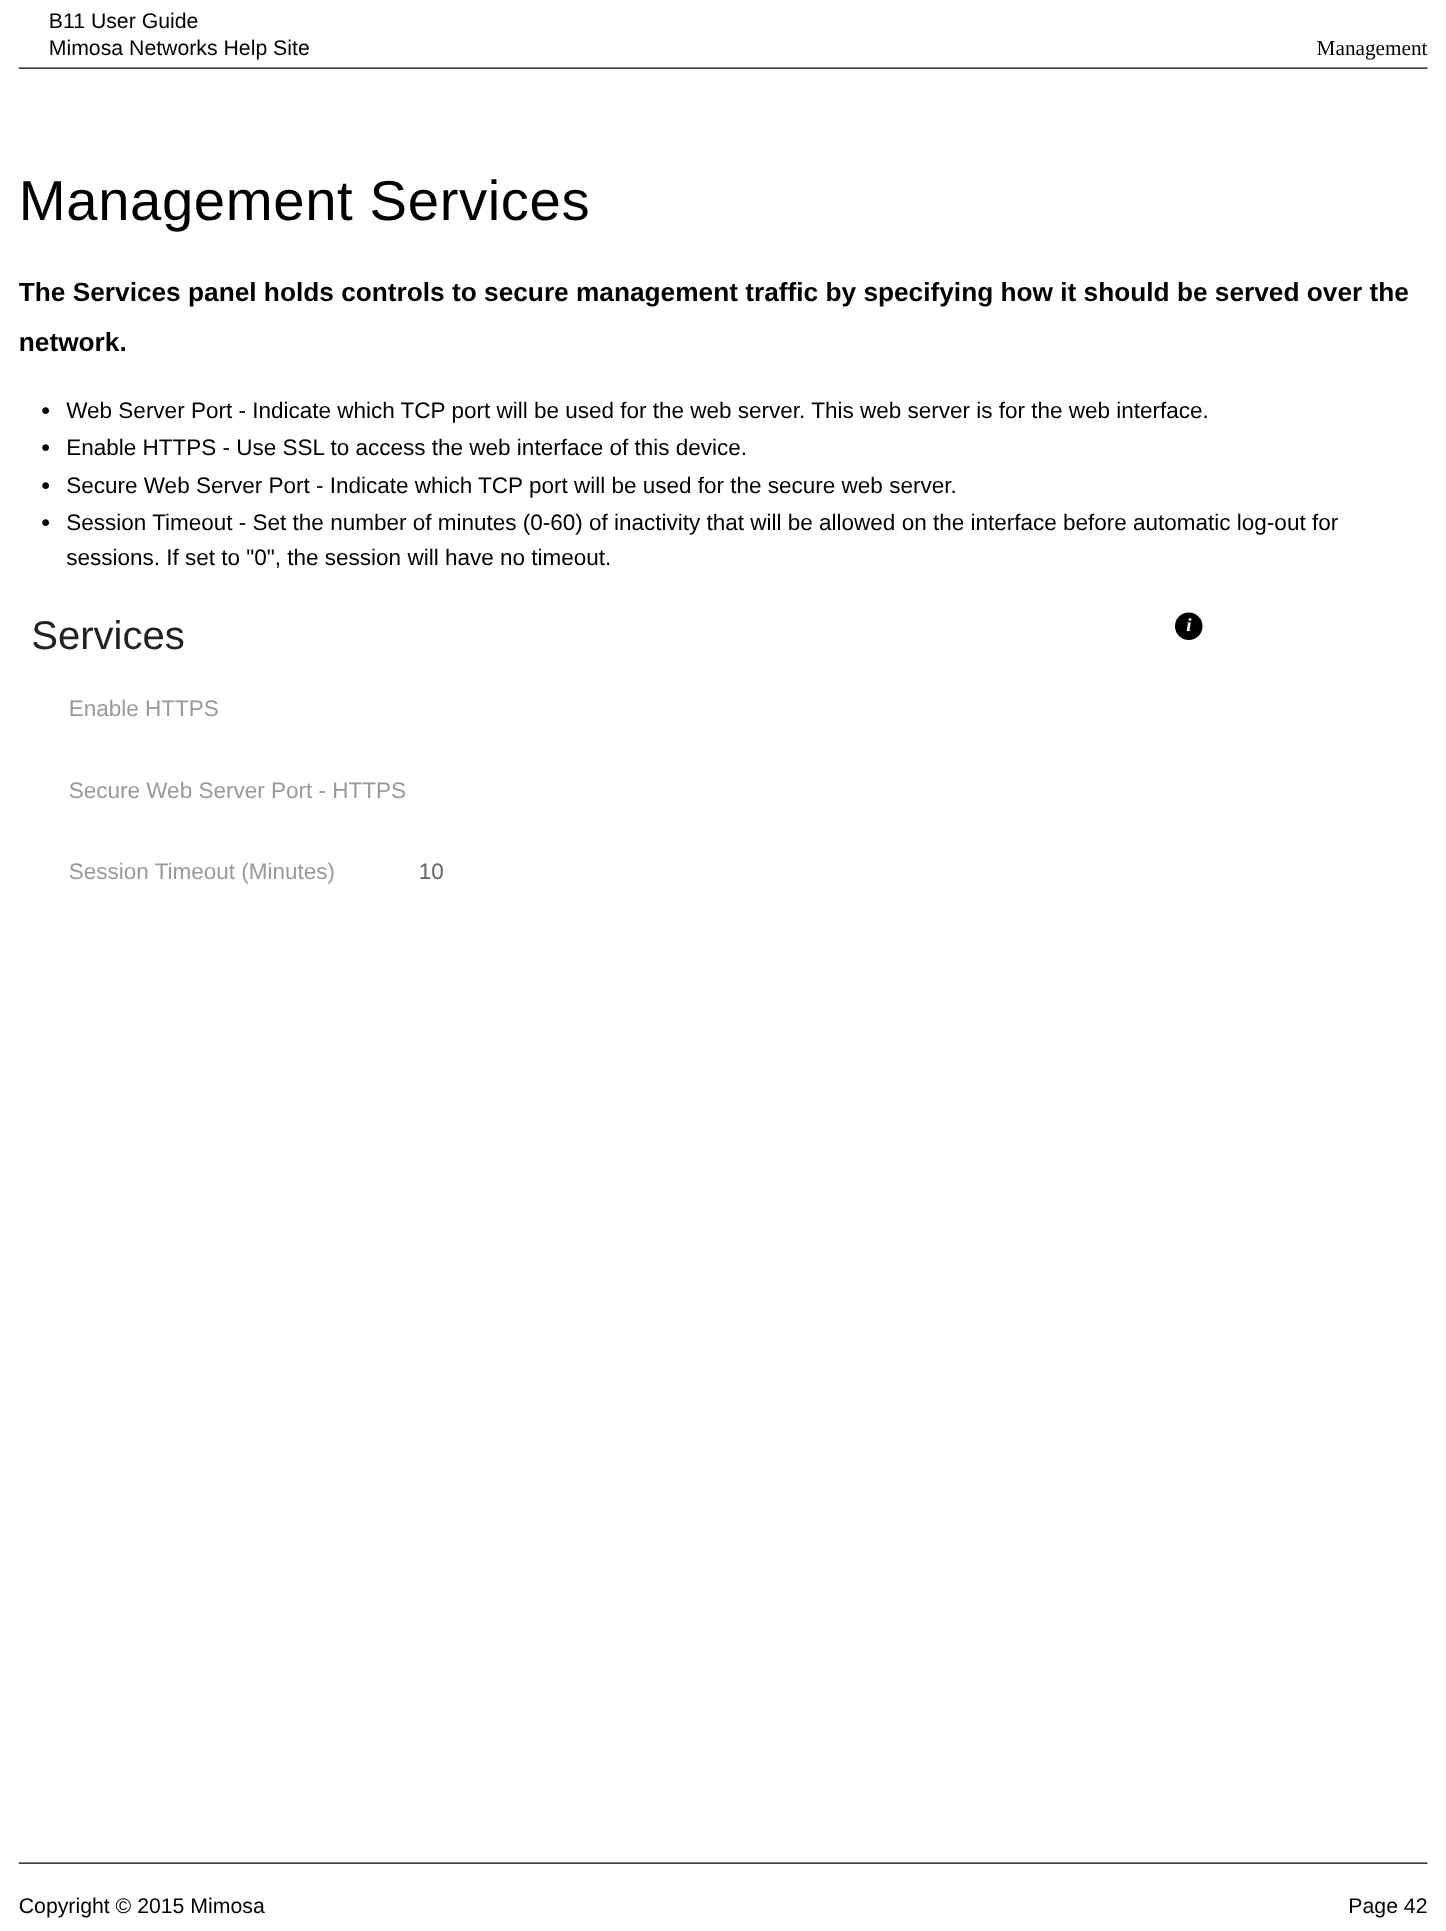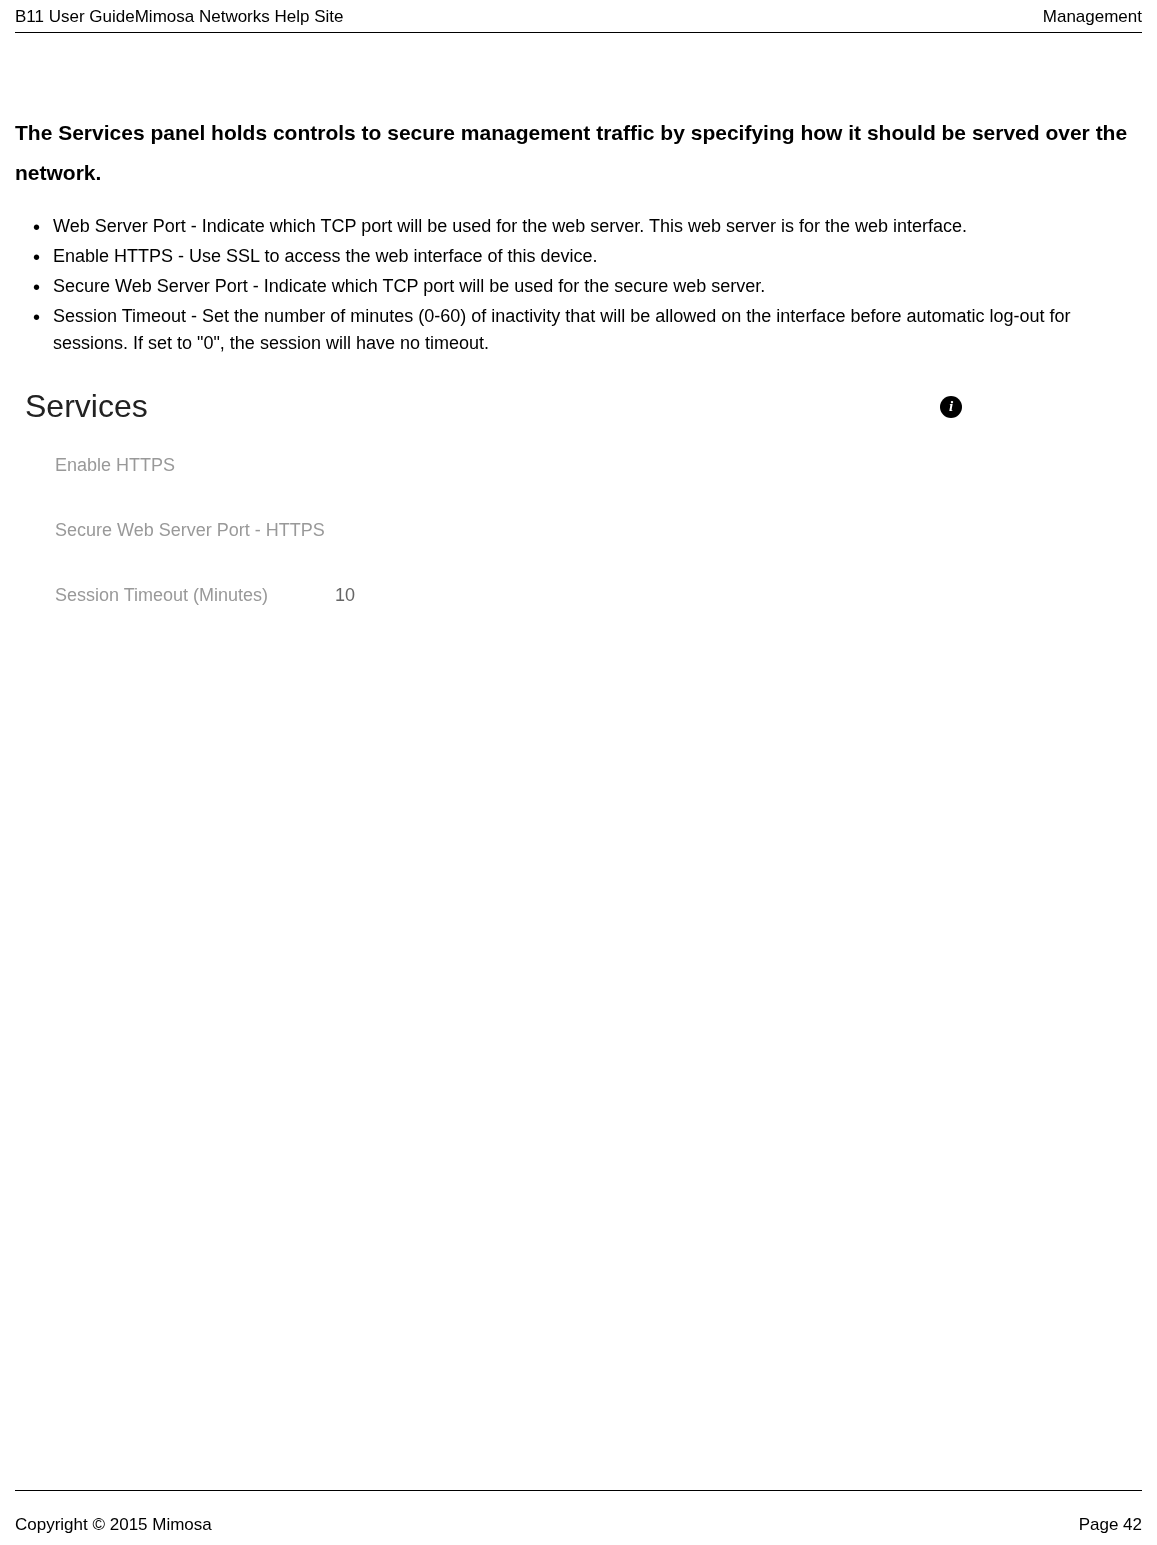--- a/index.html
+++ b/index.html
@@ -20,24 +20,27 @@
       display: flex;
       justify-content: space-between;
       align-items: flex-end;
       padding-top: 6px;
       padding-bottom: 4px;
       border-bottom: 1.5px solid #000;
       font-size: 17px;
     }
     .header-left {
       display: flex;
+      flex-direction: column;
       line-height: 1.3;
+      margin-left: 24px;
     }
     .header-right {
       line-height: 1.3;
+      font-family: Liberation Serif, serif;
     }
     .content {
       padding-top: 80px;
     }
     .page-title {
       font-size: 45px;
       font-weight: 400;
       margin-bottom: 28px;
       letter-spacing: 0.5px;
     }
@@ -68,21 +71,20 @@
       line-height: 1.4;
     }
     .panel {
       margin-left: 10px;
       margin-top: 30px;
       width: 945px;
     }
     .panel-header {
       display: flex;
       justify-content: space-between;
-      align-items: center;
       padding-bottom: 30px;
     }
     .panel-title {
       font-family: 'Segoe UI', Arial, sans-serif;
       font-size: 32px;
       font-weight: 400;
       color: #222;
     }
     .info-icon {
       width: 22px;
@@ -134,20 +136,21 @@
 
 <div class="header">
   <div class="header-left">
     <span>B11 User Guide</span>
     <span>Mimosa Networks Help Site</span>
   </div>
   <div class="header-right">Management</div>
 </div>
 
 <div class="content">
+  <h1 class="page-title">Management Services</h1>
   <p class="intro">The Services panel holds controls to secure management traffic by specifying how it should be served over the network.</p>
 
   <ul class="bullets">
     <li>Web Server Port - Indicate which TCP port will be used for the web server. This web server is for the web interface.</li>
     <li>Enable HTTPS - Use SSL to access the web interface of this device.</li>
     <li>Secure Web Server Port - Indicate which TCP port will be used for the secure web server.</li>
     <li>Session Timeout - Set the number of minutes (0-60) of inactivity that will be allowed on the interface before automatic log-out for sessions. If set to "0", the session will have no timeout.</li>
   </ul>
 
   <div class="panel">

